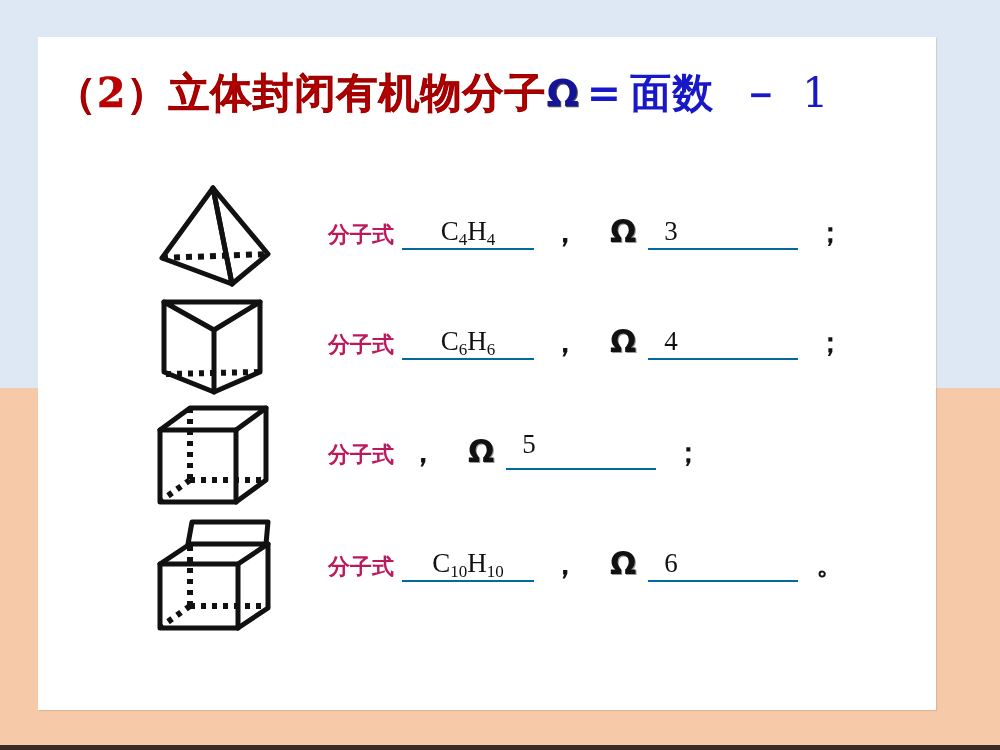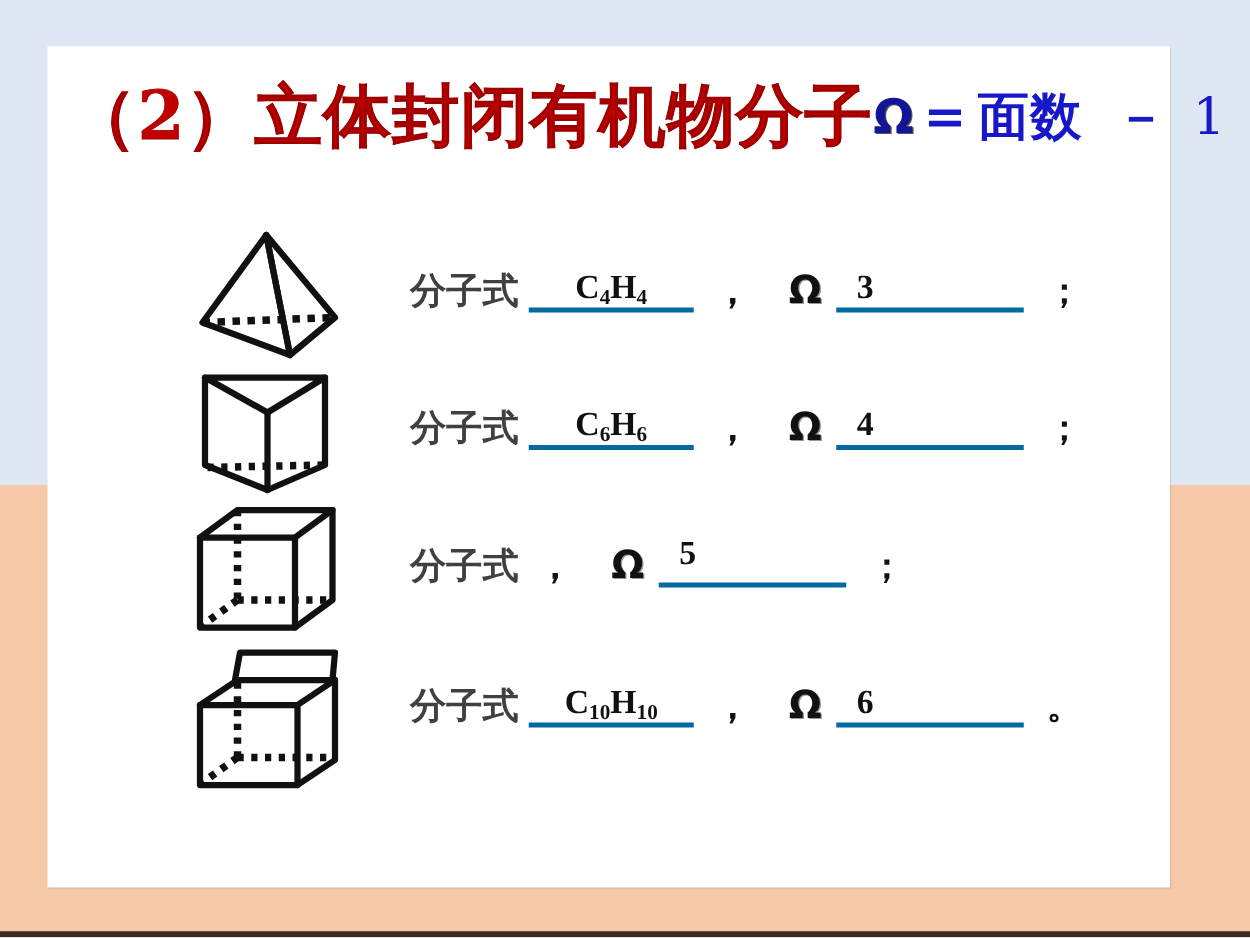--- a/index.html
+++ b/index.html
@@ -46,21 +46,21 @@
   .title-row {
     position: absolute;
     left: 55px; top: 62px;
     width: 880px; height: 62px;
     white-space: nowrap;
     display: flex;
     align-items: center;
   }
   .title-cn {
     font-family: "DejaVu Serif", "Liberation Serif", serif;
-    font-size: 54px;
+    font-size: 41px;
     font-weight: bold;
     color: #c00000;
     -webkit-text-stroke: 0.6px #a00000;
     letter-spacing: 1px;
   }
   .title-blue {
     font-family: "DejaVu Serif", "Liberation Serif", serif;
     font-size: 41px;
     font-weight: bold;
     color: #1818c8;
@@ -99,34 +99,33 @@
 
   .text-line {
     position: absolute;
     left: 178px;
     top: 30px;
     white-space: nowrap;
     height: 56px;
   }
   .label-cn {
     font-family: "DejaVu Serif", "Liberation Serif", serif;
-    font-size: 29px;
-    font-weight: bold;
-    color: #404040;
+    font-size: 22px;
+    font-weight: bold;
+    color: #be185d;
     vertical-align: baseline;
   }
   .blank {
     display: inline-block;
     position: relative;
-    border-bottom: 4px solid #0369a1;
+    border-bottom: 2px solid #0369a1;
     height: 34px;
     vertical-align: -8px;
     margin-left: 4px;
     margin-right: 2px;
-    font-weight: bold;
   }
   .blank-formula { width: 132px; }
   .blank-omega   { width: 150px; }
   .fill {
     position: absolute;
     left: 50%;
     transform: translateX(-50%);
     bottom: 1px;
     font-family: "Liberation Serif", "DejaVu Serif", serif;
     font-size: 27px;

